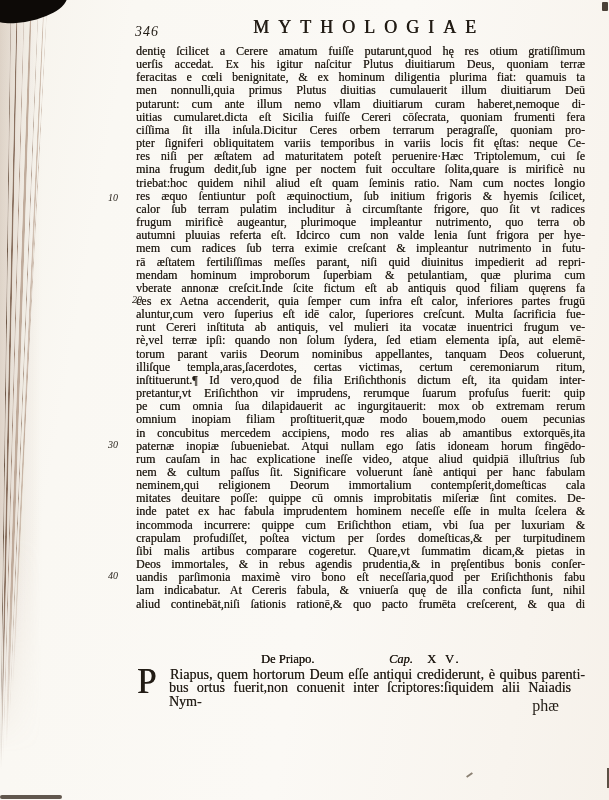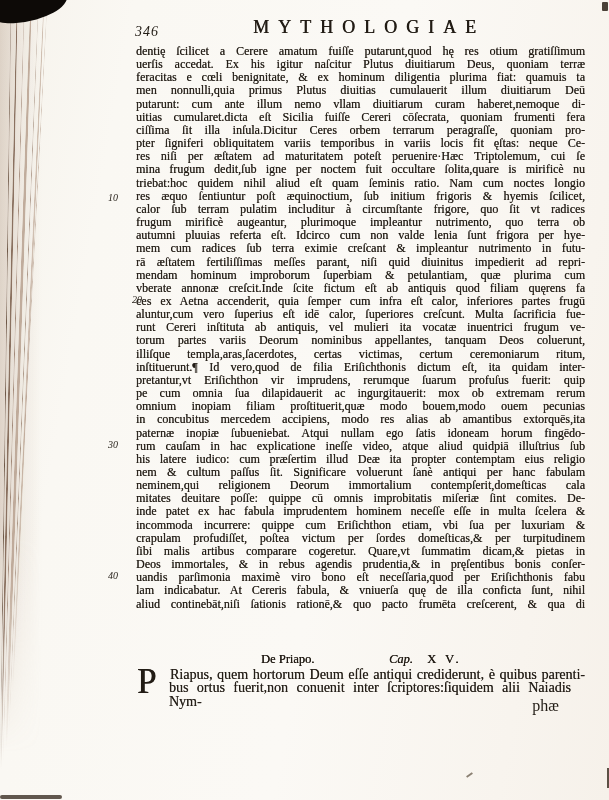--- a/index.html
+++ b/index.html
@@ -102,30 +102,30 @@
       <div class="line">calor ſub terram pulatim includitur à circumſtante frigore, quo ſit vt radices</div>
       <div class="line">frugum mirificè augeantur, plurimoque impleantur nutrimento, quo terra ob</div>
       <div class="line">autumni pluuias referta eſt. Idcirco cum non valde lenia ſunt frigora per hye-</div>
       <div class="line">mem cum radices ſub terra eximie creſcant &amp; impleantur nutrimento in futu-</div>
       <div class="line">rā æſtatem fertiliſſimas meſſes parant, niſi quid diuinitus impedierit ad repri-</div>
       <div class="line">mendam hominum improborum ſuperbiam &amp; petulantiam, quæ plurima cum</div>
       <div class="line">vberate annonæ creſcit.Inde ſcite fictum eſt ab antiquis quod filiam quęrens fa</div>
       <div class="line">ces ex Aetna accenderit, quia ſemper cum infra eſt calor, inferiores partes frugū</div>
       <div class="line">aluntur,cum vero ſuperius eſt idē calor, ſuperiores creſcunt. Multa ſacrificia fue-</div>
       <div class="line">runt Cereri inſtituta ab antiquis, vel mulieri ita vocatæ  inuentrici frugum ve-</div>
-      <div class="line">torum partes variis Deorum nominibus appellantes, tanquam Deos coluerunt,</div>
+      <div class="line">rè,vel terræ ipſi: quando non ſolum ſydera, ſed etiam elementa ipſa, aut elemē-</div>
+      <div class="line">torum parant variis Deorum nominibus appellantes, tanquam Deos coluerunt,</div>
       <div class="line">illiſque templa,aras,ſacerdotes, certas victimas, certum ceremoniarum ritum,</div>
       <div class="line">inſtituerunt.¶ Id vero,quod de filia Eriſichthonis dictum eſt, ita quidam inter-</div>
       <div class="line">pretantur,vt Eriſichthon vir imprudens, rerumque ſuarum profuſus fuerit: quip</div>
       <div class="line">pe cum omnia ſua dilapidauerit ac ingurgitauerit:  mox ob extremam rerum</div>
       <div class="line">omnium inopiam filiam proſtituerit,quæ modo bouem,modo ouem pecunias</div>
       <div class="line">in concubitus mercedem accipiens, modo res alias ab amantibus extorquēs,ita</div>
       <div class="line">paternæ inopiæ ſubueniebat. Atqui nullam ego ſatis idoneam horum fingēdo-</div>
       <div class="line">rum cauſam in hac explicatione ineſſe video, atque aliud quidpiā illuſtrius ſub</div>
-      <div class="line">his latere iudico: cum præſertim illud Deæ ita propter contemptam eius religio</div>
       <div class="line">nem &amp; cultum paſſus ſit. Significare voluerunt ſanè antiqui per hanc fabulam</div>
       <div class="line">neminem,qui religionem Deorum immortalium contempſerit,domeſticas cala</div>
       <div class="line">mitates deuitare poſſe: quippe cū omnis improbitatis miſeriæ ſint comites. De-</div>
       <div class="line">inde patet ex hac fabula imprudentem hominem neceſſe eſſe in multa ſcelera &amp;</div>
       <div class="line">incommoda incurrere: quippe cum Eriſichthon etiam, vbi ſua per luxuriam &amp;</div>
       <div class="line">crapulam profudiſſet, poſtea victum per ſordes domeſticas,&amp; per turpitudinem</div>
       <div class="line">ſibi malis artibus comparare cogeretur. Quare,vt ſummatim dicam,&amp; pietas in</div>
       <div class="line">Deos immortales, &amp; in rebus agendis prudentia,&amp; in pręſentibus bonis conſer-</div>
       <div class="line">uandis parſimonia maximè viro bono eſt neceſſaria,quod per Eriſichthonis fabu</div>
       <div class="line">lam indicabatur. At Cereris fabula, &amp; vniuerſa quę de illa conficta ſunt, nihil</div>

